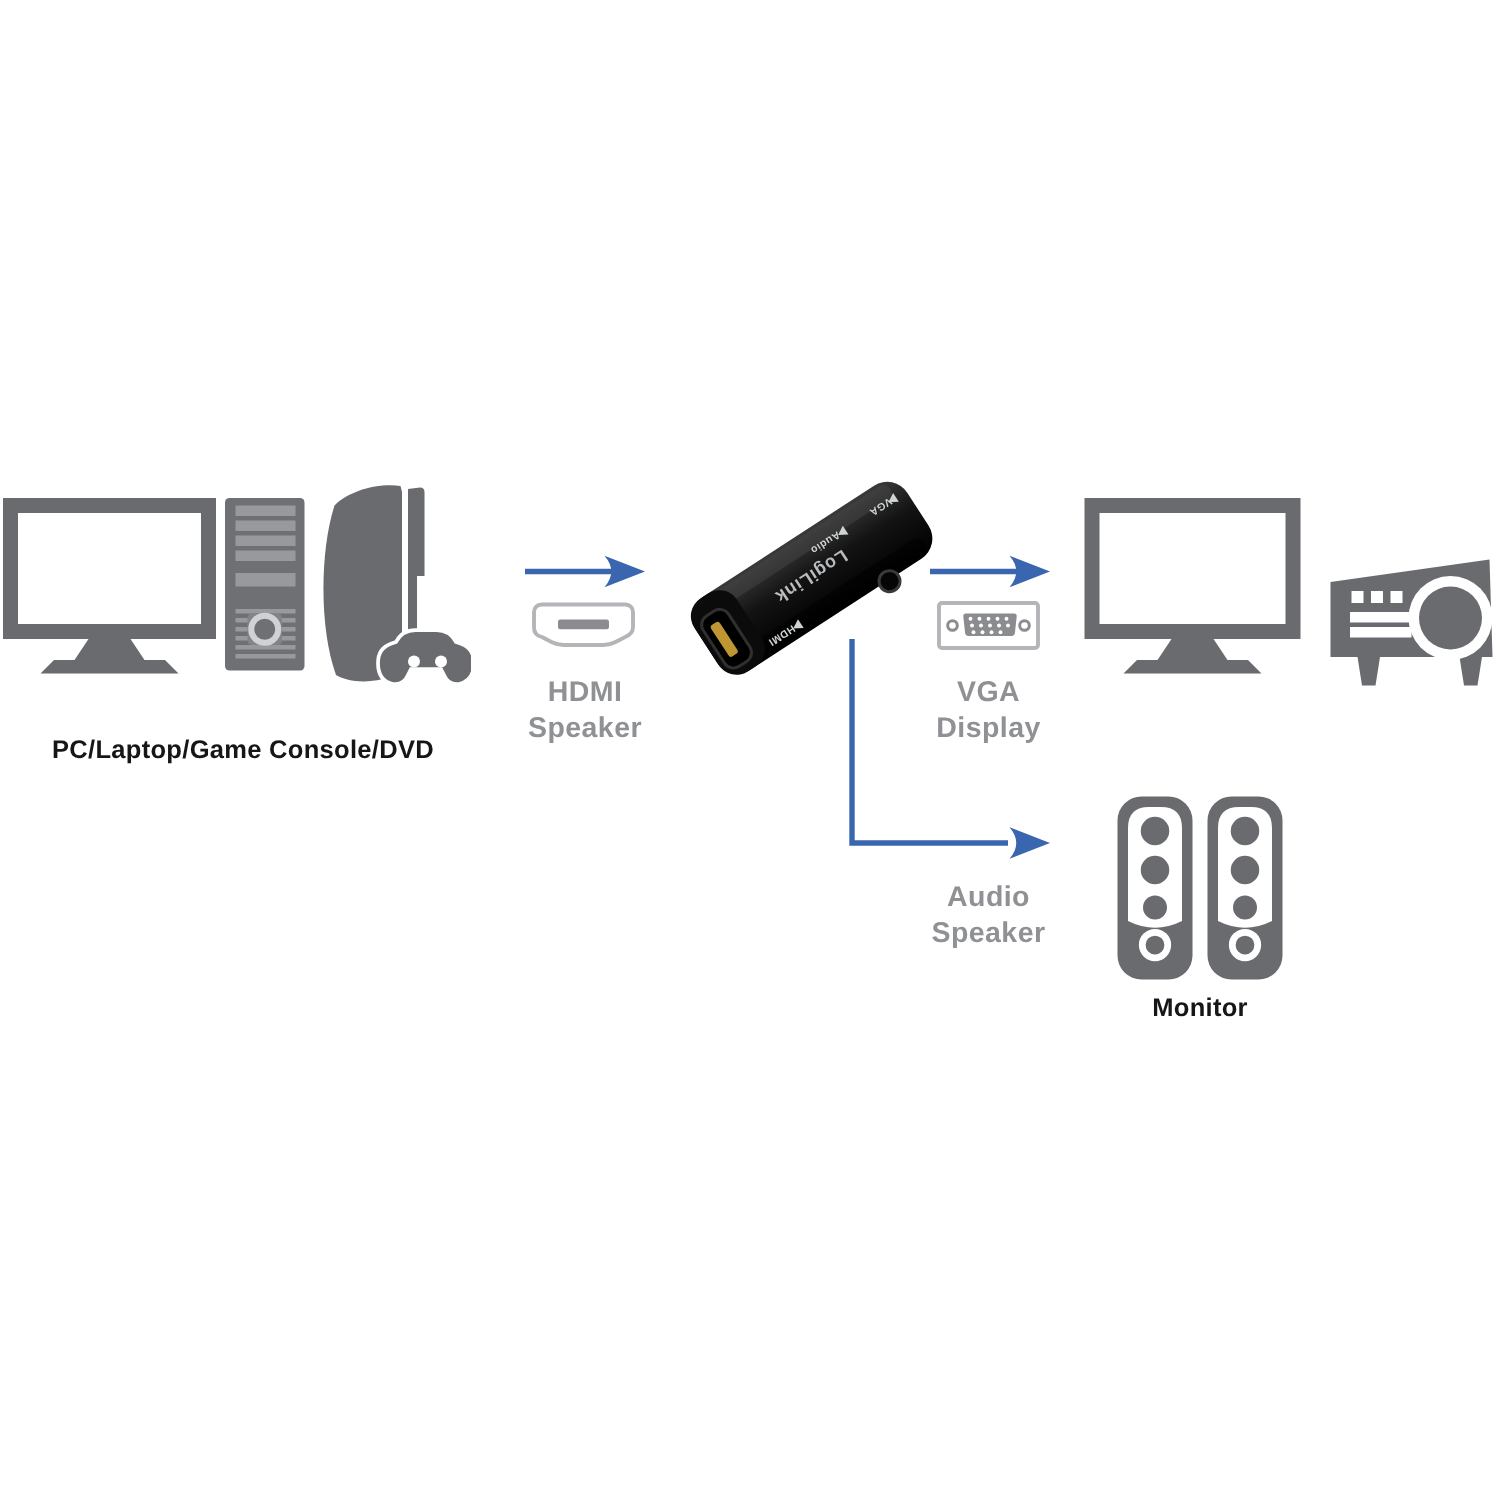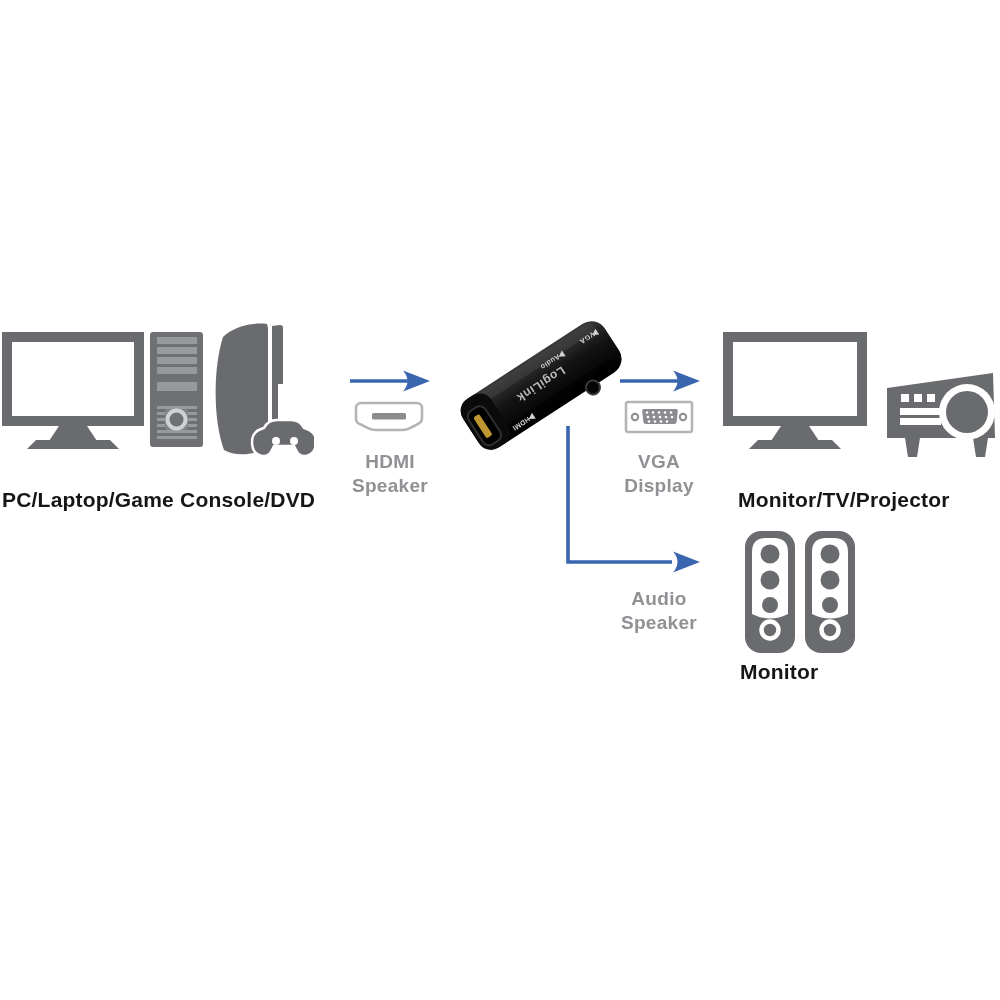--- a/index.html
+++ b/index.html
@@ -2,22 +2,22 @@
 <html style="--arrow-blue: #3a66b0; --icon-gray: #6a6b6e; --tower-gray: #6f7073; --tower-detail: #97999c; --outline-light: #b3b5b8; --connector-gray: #8a8c8f; --label-gray: #8f9194; --label-black: #161616; --adapter-black: #0d0d0d; --gold: #bf9732;"><head>
 <meta charset="utf-8">
 <style>
   html,body{margin:0;padding:0;background:#fff;}
   #canvas{
     position:relative;width:1000px;height:1000px;background:#ffffff;overflow:hidden;
     font-family:"Liberation Sans", sans-serif;
   }
   .abs{position:absolute;}
   .lbl-black{
-    color:var(--label-black);font-weight:700;font-size:21px;line-height:25px;
-    text-align:left;letter-spacing:0.2px;white-space:nowrap;
+    color:var(--label-black);font-weight:700;font-size:17px;line-height:25px;
+    text-align:center;letter-spacing:0.2px;white-space:nowrap;
   }
   .lbl-gray{
     color:var(--label-gray);font-weight:700;font-size:19px;line-height:24px;
     text-align:center;letter-spacing:0.3px;
   }
   .icon-fill{fill:var(--icon-gray);}
   .tower-fill{fill:var(--tower-gray);}
   .tower-detail{fill:var(--tower-detail);}
   .arrow-line{stroke:var(--arrow-blue);stroke-width:3.6;fill:none;}
   .arrow-head{fill:var(--arrow-blue);}
@@ -168,21 +168,20 @@
     <circle cx="83" cy="40" r="21" class="icon-fill"></circle>
     <g fill="#ffffff">
       <rect x="17" y="22" width="8" height="8"></rect>
       <rect x="30" y="22" width="8" height="8"></rect>
       <rect x="43" y="22" width="8" height="8"></rect>
       <rect x="16" y="36" width="41" height="7"></rect>
       <rect x="16" y="46" width="41" height="7"></rect>
     </g>
   </svg>
 
-  <div class="abs lbl-black" style="left:738px;top:487px;width:250px;">Monitor/TV/Projector</div>
 
   <svg class="abs" style="left:742px;top:528px;" width="56" height="128" viewBox="0 0 56 128">
     <rect class="icon-fill" x="3" y="3" width="50" height="122" rx="16"></rect>
     <path fill="#ffffff" d="M10,24 Q10,10 24,10 H32 Q46,10 46,24 V86 Q28,95 10,86 Z"></path>
     <circle class="icon-fill" cx="28" cy="26" r="9.5"></circle>
     <circle class="icon-fill" cx="28" cy="52" r="9.5"></circle>
     <circle class="icon-fill" cx="28" cy="77" r="8"></circle>
     <circle cx="28" cy="102" r="8.5" fill="none" stroke="#ffffff" stroke-width="4.5"></circle>
   </svg>
 

